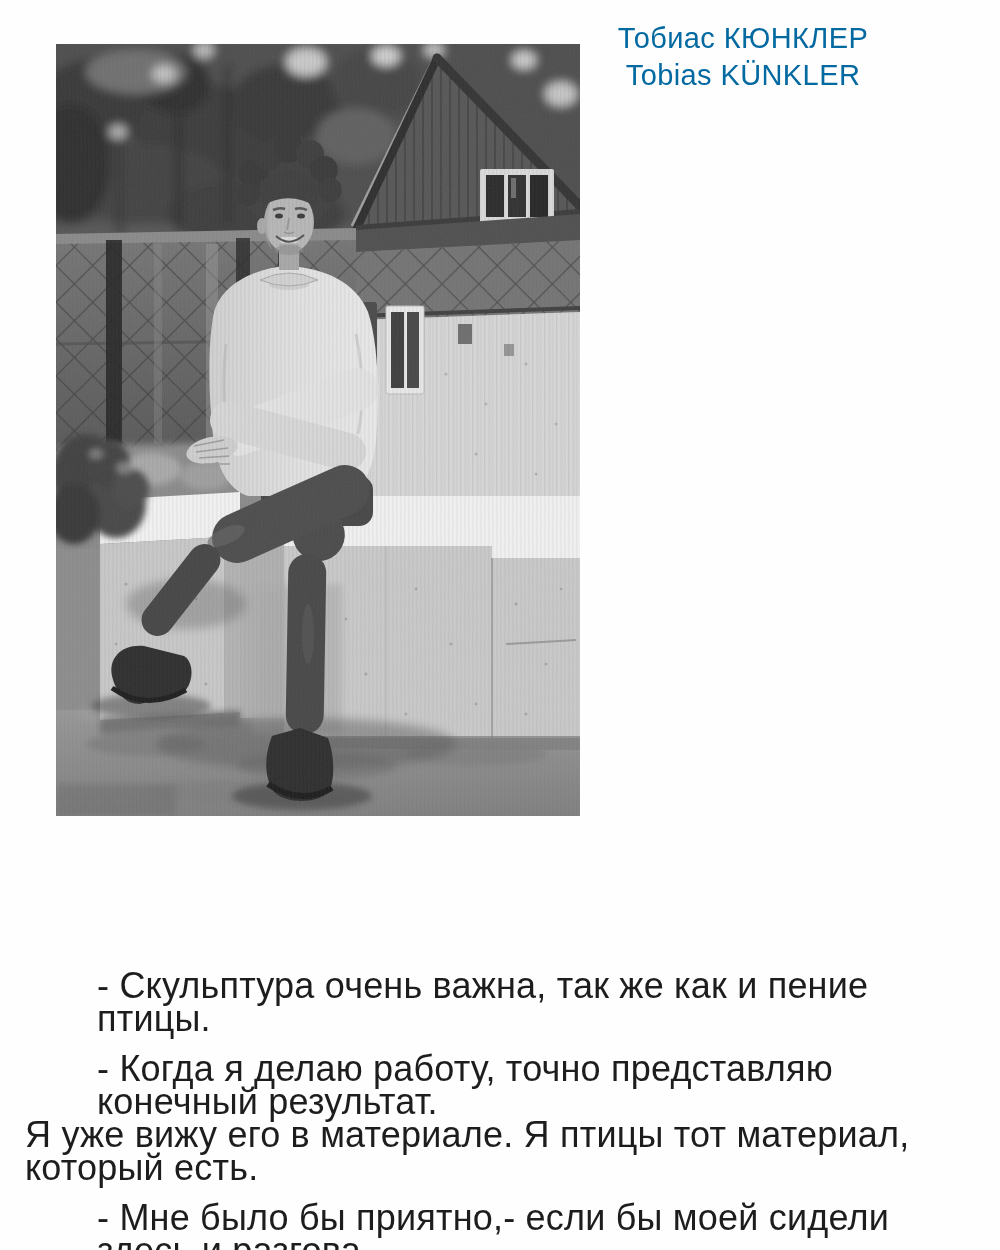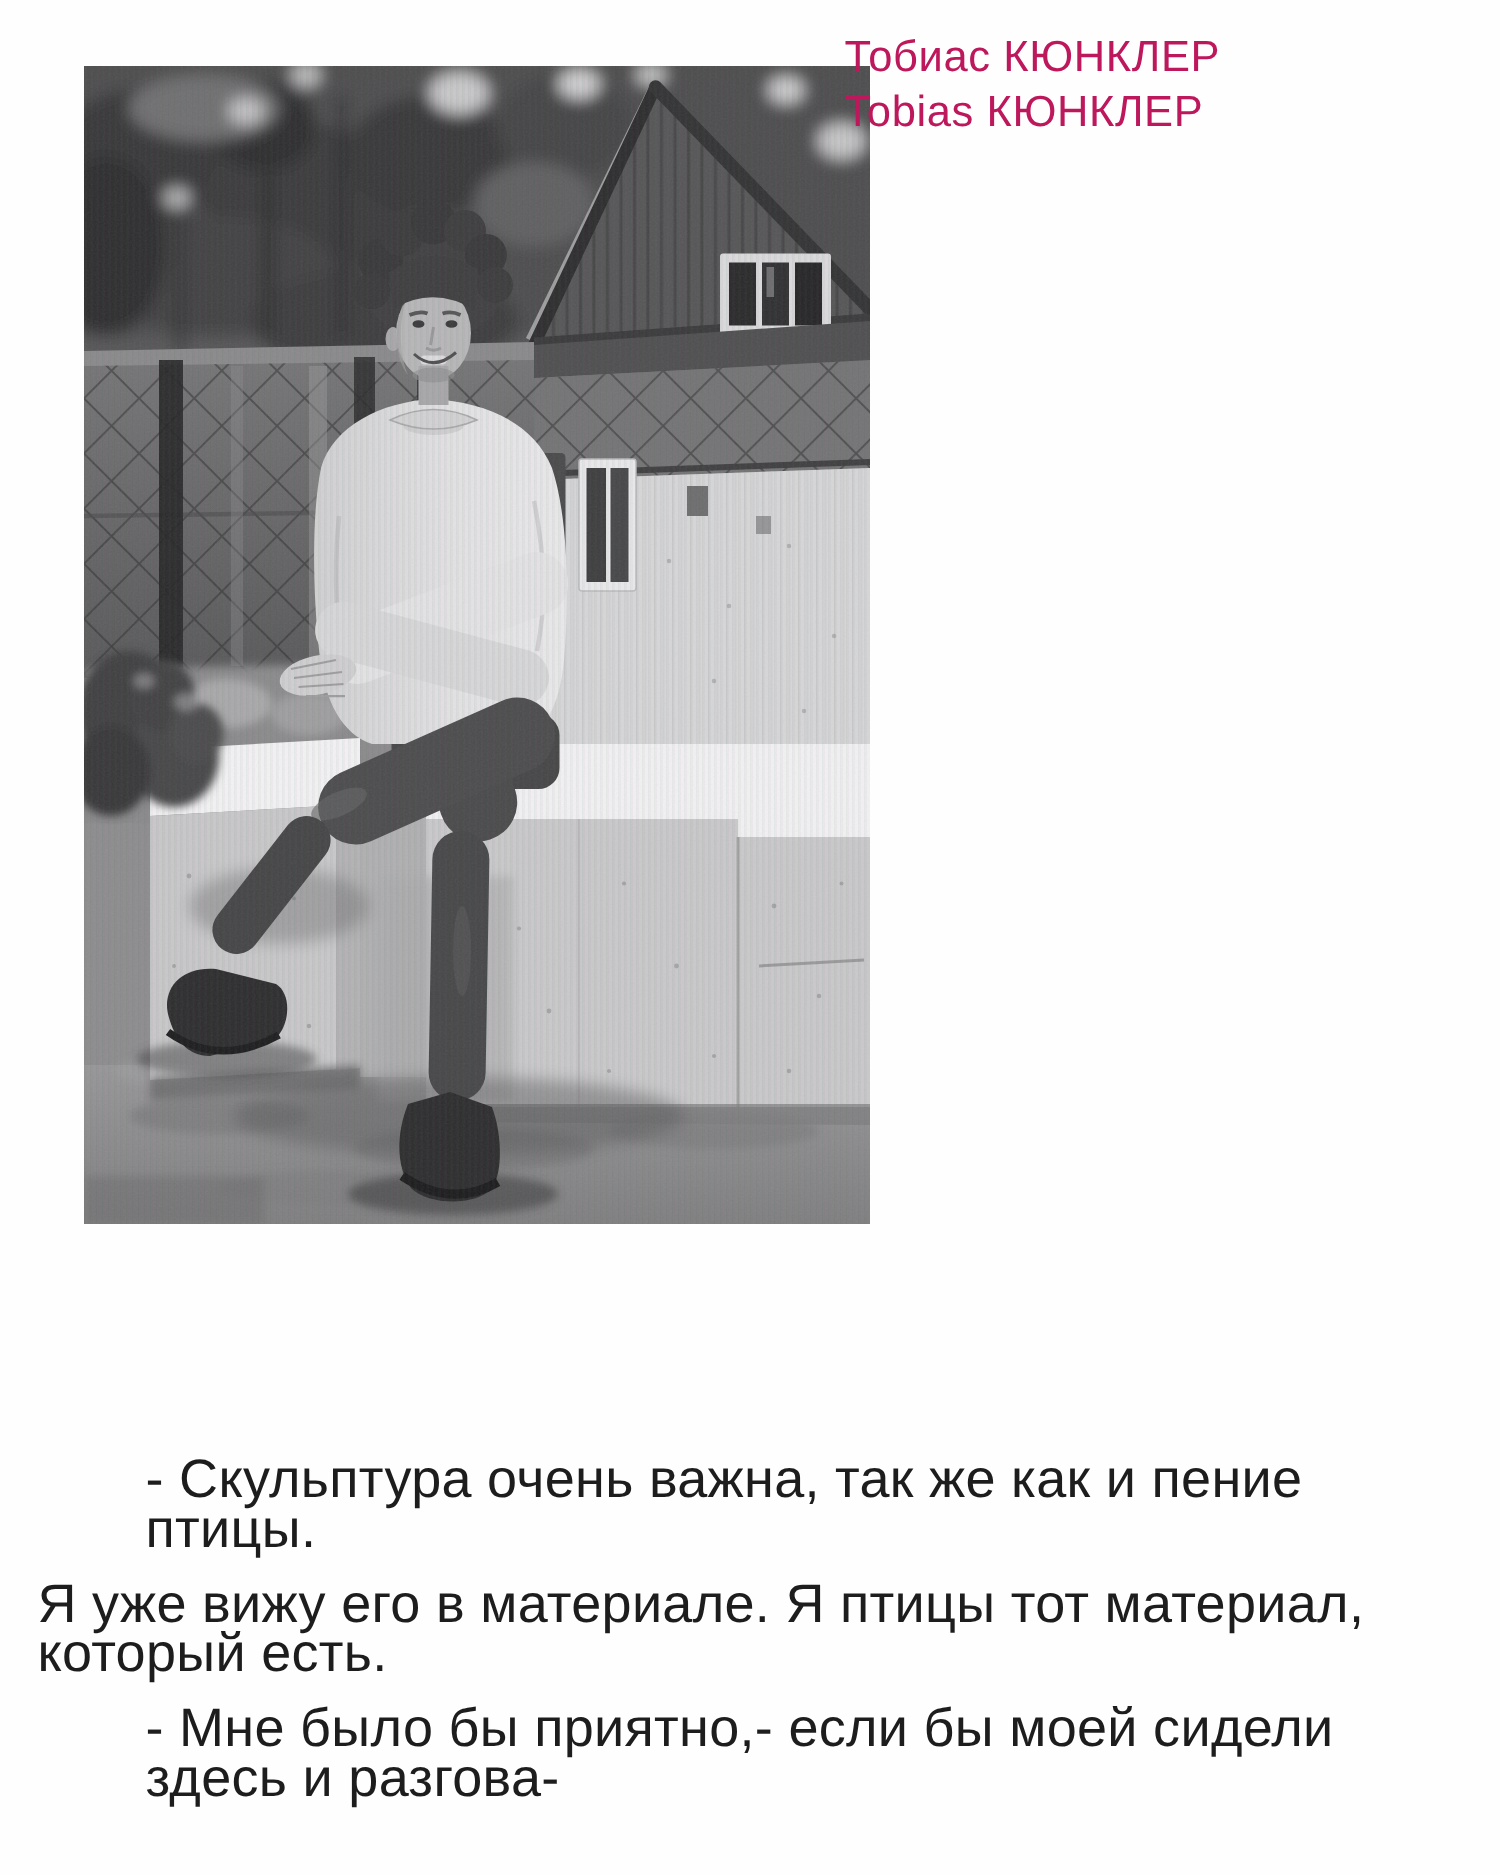--- a/index.html
+++ b/index.html
@@ -22,21 +22,21 @@
     content:"";position:absolute;inset:0;pointer-events:none;
     background:repeating-linear-gradient(90deg,
       rgba(60,100,80,.06) 0 1px,
       rgba(130,95,140,.05) 1px 2px,
       rgba(255,255,255,0) 2px 4px);
   }
 
   
   .title{
     position:absolute;left:563px;top:20px;width:360px;
-    text-align:left;color:#be185d;
+    text-align:center;color:#0369a1;
     font-size:29px;line-height:37px;letter-spacing:.4px;
   }
 
   
   .quotes{
     position:absolute;left:25px;top:969px;width:945px;
     color:#1d1d1d;font-size:36px;line-height:33px;letter-spacing:.2px;
   }
   .quotes p{margin:0 0 17px 0;}
   .q-line{display:block;}
@@ -291,28 +291,29 @@
           <path d="M204 236 Q233 222 262 236 Q233 248 204 236 Z" fill="#d2d2d2" stroke="#aaaaaa" stroke-width="1"></path>
         </g>
       </g>
 
       <rect width="524" height="772" filter="url(#grain)" opacity=".08"></rect>
     </svg>
   </figure>
 
   <header class="title">
     <div>Тобиас КЮНКЛЕР</div>
-    <div>Tobias КЮНКЛЕР</div>
+    <div>Tobias KÜNKLER</div>
   </header>
 
   <section class="quotes">
     <p>
       <span class="q-line first">- Скульптура очень важна, так же как и пение птицы.</span>
     </p>
     <p>
+      <span class="q-line first">- Когда я делаю работу, точно представляю конечный результат.</span>
       <span class="q-line">Я уже вижу его в материале. Я птицы тот материал, который есть.</span>
     </p>
     <p>
       <span class="q-line first">- Мне было бы приятно,- если бы моей сидели здесь и разгова-</span>
     </p>
   </section>
 
 </main>
 
 </body></html>

